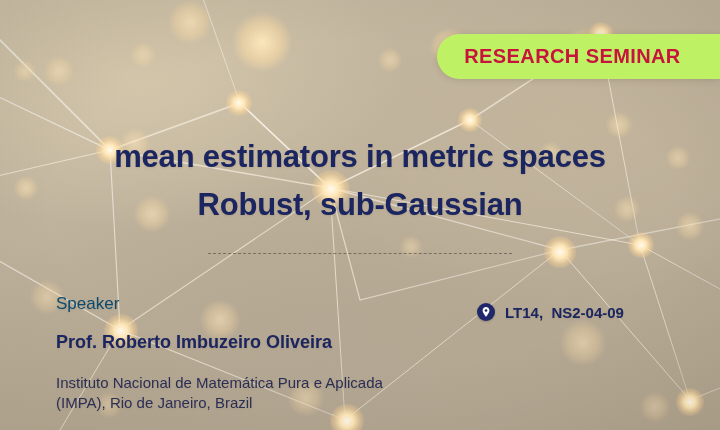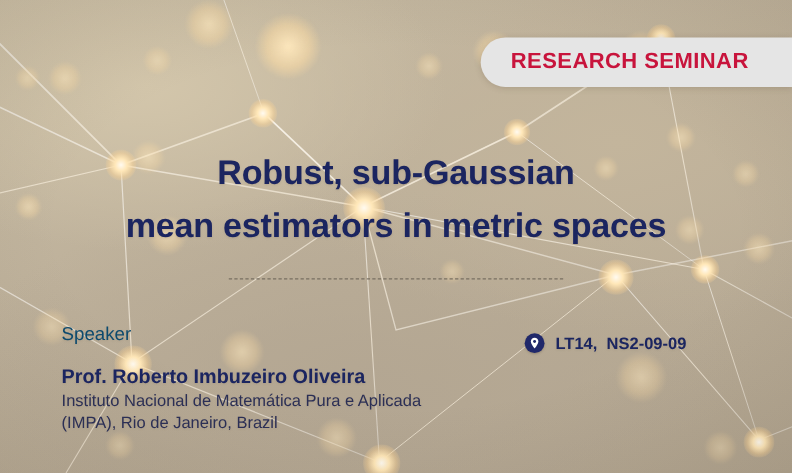--- a/index.html
+++ b/index.html
@@ -52,21 +52,21 @@
       radial-gradient(ellipse 95% 85% at 50% 48%, rgba(0,0,0,0) 45%, rgba(70,58,42,0.16) 100%);
   }
 
   
   .badge {
     position: absolute;
     left: 437px;
     top: 34px;
     width: 283px;
     height: 45px;
-    background: #e5e5e5;
+    background: #bef264;
     border-radius: 23px 0 0 23px;
     box-shadow: 0 1px 6px rgba(90,75,55,0.22);
     display: flex;
     align-items: center;
     justify-content: center;
     box-sizing: border-box;
     padding-right: 12px;
   }
   .badge-text {
     color: #c8143c;
@@ -123,21 +123,21 @@
     font-size: 18px;
     font-weight: bold;
     line-height: 26px;
     margin-top: 13px;
     text-shadow: 0 1px 2px rgba(120,105,80,0.18);
   }
   .speaker-affil {
     color: #2b2f55;
     font-size: 15px;
     line-height: 20px;
-    margin-top: 0;
+    margin-top: 18px;
     max-width: 330px;
     text-shadow: 0 1px 2px rgba(120,105,80,0.15);
   }
 
   
   .details-block {
     position: absolute;
     left: 477px;
     top: 300px;
   }
@@ -243,22 +243,22 @@
     <div class="glow-node" style="left:676px;top:388px;width:28px;height:28px;"></div>
   </div>
 
   <div class="bg-vignette"></div>
 
   <div class="badge">
     <span class="badge-text">RESEARCH SEMINAR</span>
   </div>
 
   <div class="title-block">
+    <div class="title-line">mean estimators in metric spaces</div>
     <div class="title-line">Robust, sub-Gaussian</div>
-    <div class="title-line">mean estimators in metric spaces</div>
   </div>
 
   <div class="divider"></div>
 
   <div class="speaker-block">
     <div class="speaker-label">Speaker</div>
     <div class="speaker-name">Prof. Roberto Imbuzeiro Oliveira</div>
     <div class="speaker-affil">Instituto Nacional de Matemática Pura e Aplicada (IMPA), Rio de Janeiro, Brazil</div>
   </div>
 
@@ -266,17 +266,17 @@
 
 
 
     <div class="detail-row">
       <span class="detail-icon">
         <svg width="12" height="12" viewBox="0 0 12 12">
           <path d="M6 1.1c-1.9 0-3.4 1.5-3.4 3.4 0 2.4 3.4 6.3 3.4 6.3s3.4-3.9 3.4-6.3C9.4 2.6 7.9 1.1 6 1.1z" fill="#ffffff"></path>
           <circle cx="6" cy="4.5" r="1.35" fill="#20286a"></circle>
         </svg>
       </span>
-      <span class="detail-text">LT14,  NS2-09-09</span>
+      <span class="detail-text">LT14,  NS2-04-09</span>
     </div>
 
   </div>
 </div>
 
 </body></html>

